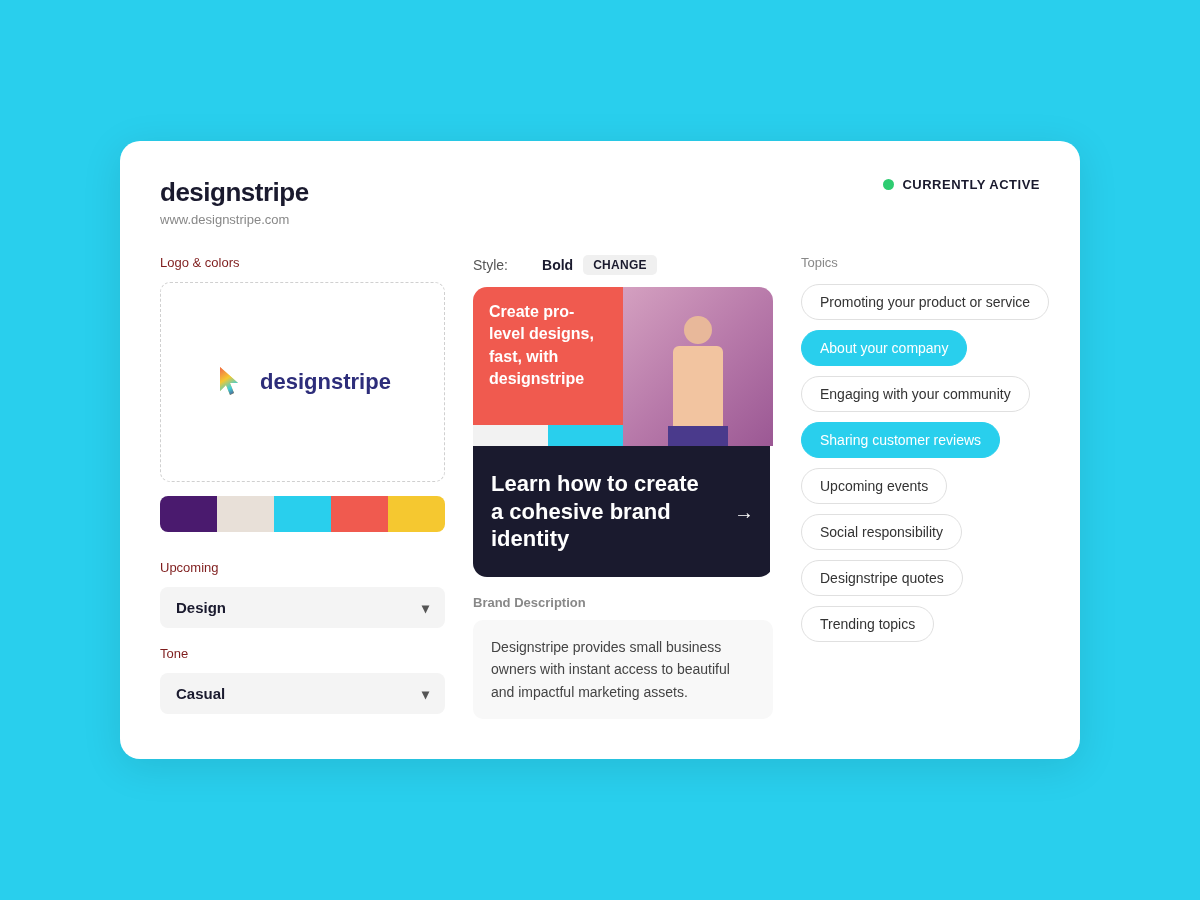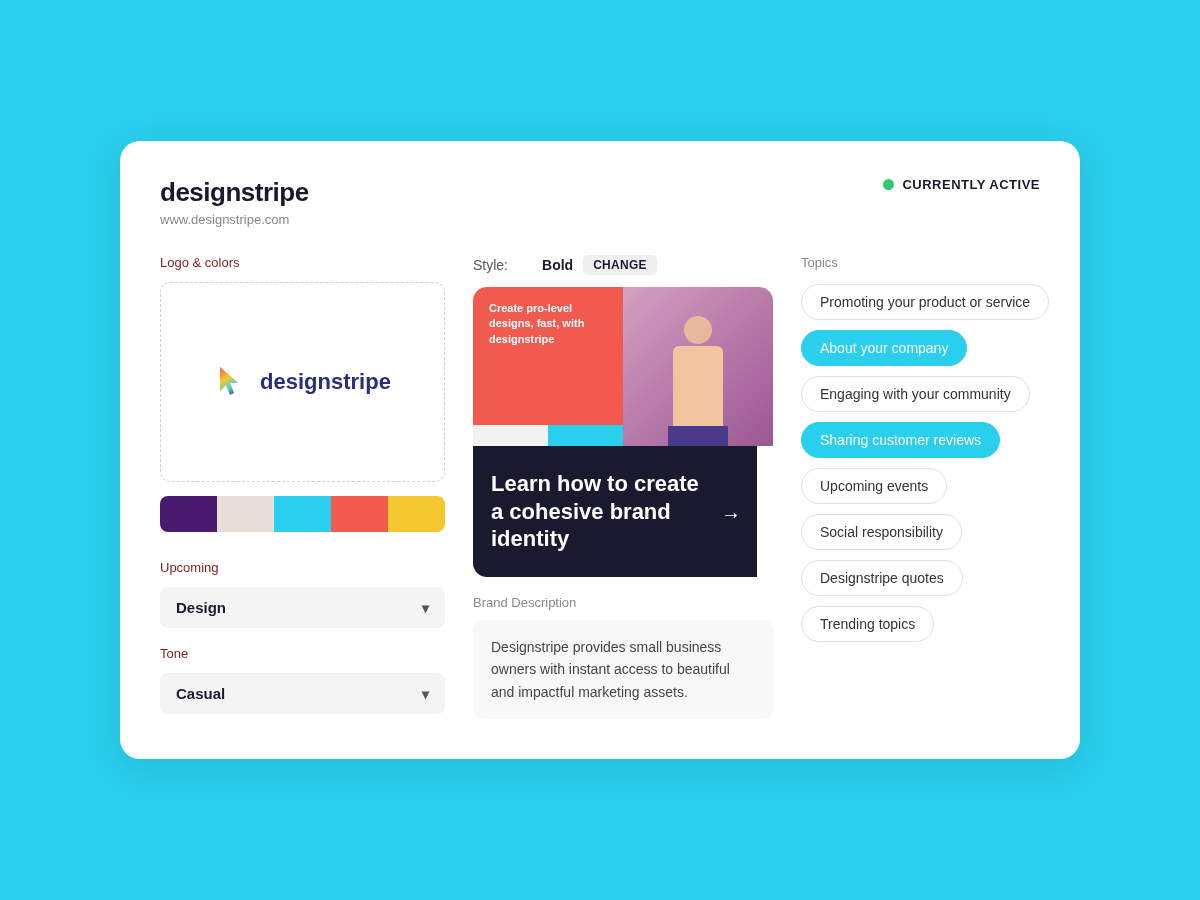--- a/index.html
+++ b/index.html
@@ -157,21 +157,21 @@
       grid-template-columns: 1fr 1fr;
     }
     .preview-top-left {
       background: #f05a4f;
       padding: 14px 16px;
       display: flex;
       flex-direction: column;
       justify-content: flex-start;
     }
     .preview-top-text {
-      font-size: 11px;
+      font-size: 16px;
       color: #fff;
       font-weight: 600;
       line-height: 1.4;
     }
     .preview-top-right {
       position: relative;
       overflow: hidden;
     }
     .preview-person {
       width: 100%;
@@ -216,21 +216,21 @@
       width: 50%;
       display: grid;
       grid-template-columns: 1fr 1fr;
     }
     .grid-box-white { background: #f2f2f2; height: 30px; }
     .grid-box-cyan { background: #29cfed; height: 30px; }
     .preview-bottom {
       position: absolute;
       bottom: 0;
       left: 0;
-      right: 16px;
+      right: 3px;
       height: 45%;
       background: #1a1a2e;
       display: flex;
       align-items: center;
       padding: 14px 18px;
     }
     .arrow-btn {
       position: absolute;
       right: 16px;
       top: 50%;
@@ -243,21 +243,21 @@
       font-weight: 900;
       color: #fff;
       line-height: 1.25;
       max-width: 220px;
     }
     .brand-desc-section {}
     .brand-desc-label {
       font-size: 13px;
       color: #888;
       margin-bottom: 10px;
-      font-weight: 400;
+      font-weight: 700;
     }
     .brand-desc-box {
       background: #f8f8f8;
       border-radius: 10px;
       padding: 16px 18px;
       font-size: 14px;
       color: #444;
       line-height: 1.6;
     }
 

